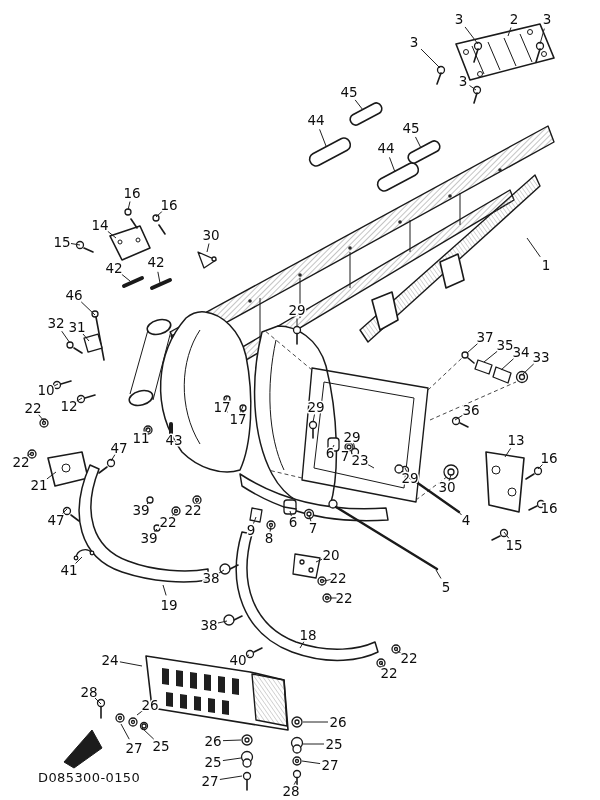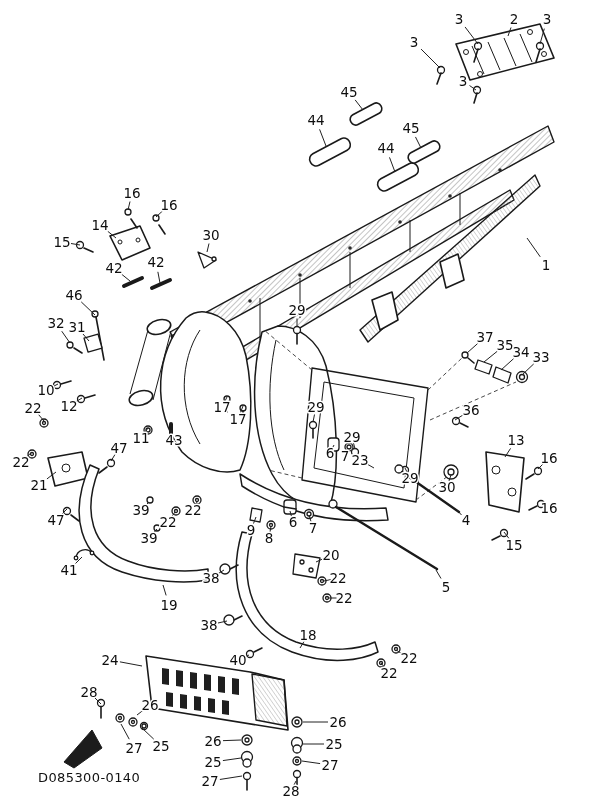--- a/index.html
+++ b/index.html
@@ -476,14 +476,14 @@
         <text x="338" y="722" class="callout">26</text>
         <line x1="324" y1="744" x2="303" y2="744" class="leader"></line>
         <text x="334" y="744" class="callout">25</text>
         <line x1="320.1005050633883" y1="763.5857864376269" x2="302" y2="761" class="leader"></line>
         <text x="330" y="765" class="callout">27</text>
         <line x1="293.5" y1="786" x2="296" y2="781" class="leader"></line>
         <text x="291" y="791" class="callout">28</text>
       </g>
   </svg>
 
-  <div class="code">D085300-0140</div>
+  <div class="code">D085300-0150</div>
 </div>
 
 </body></html>

